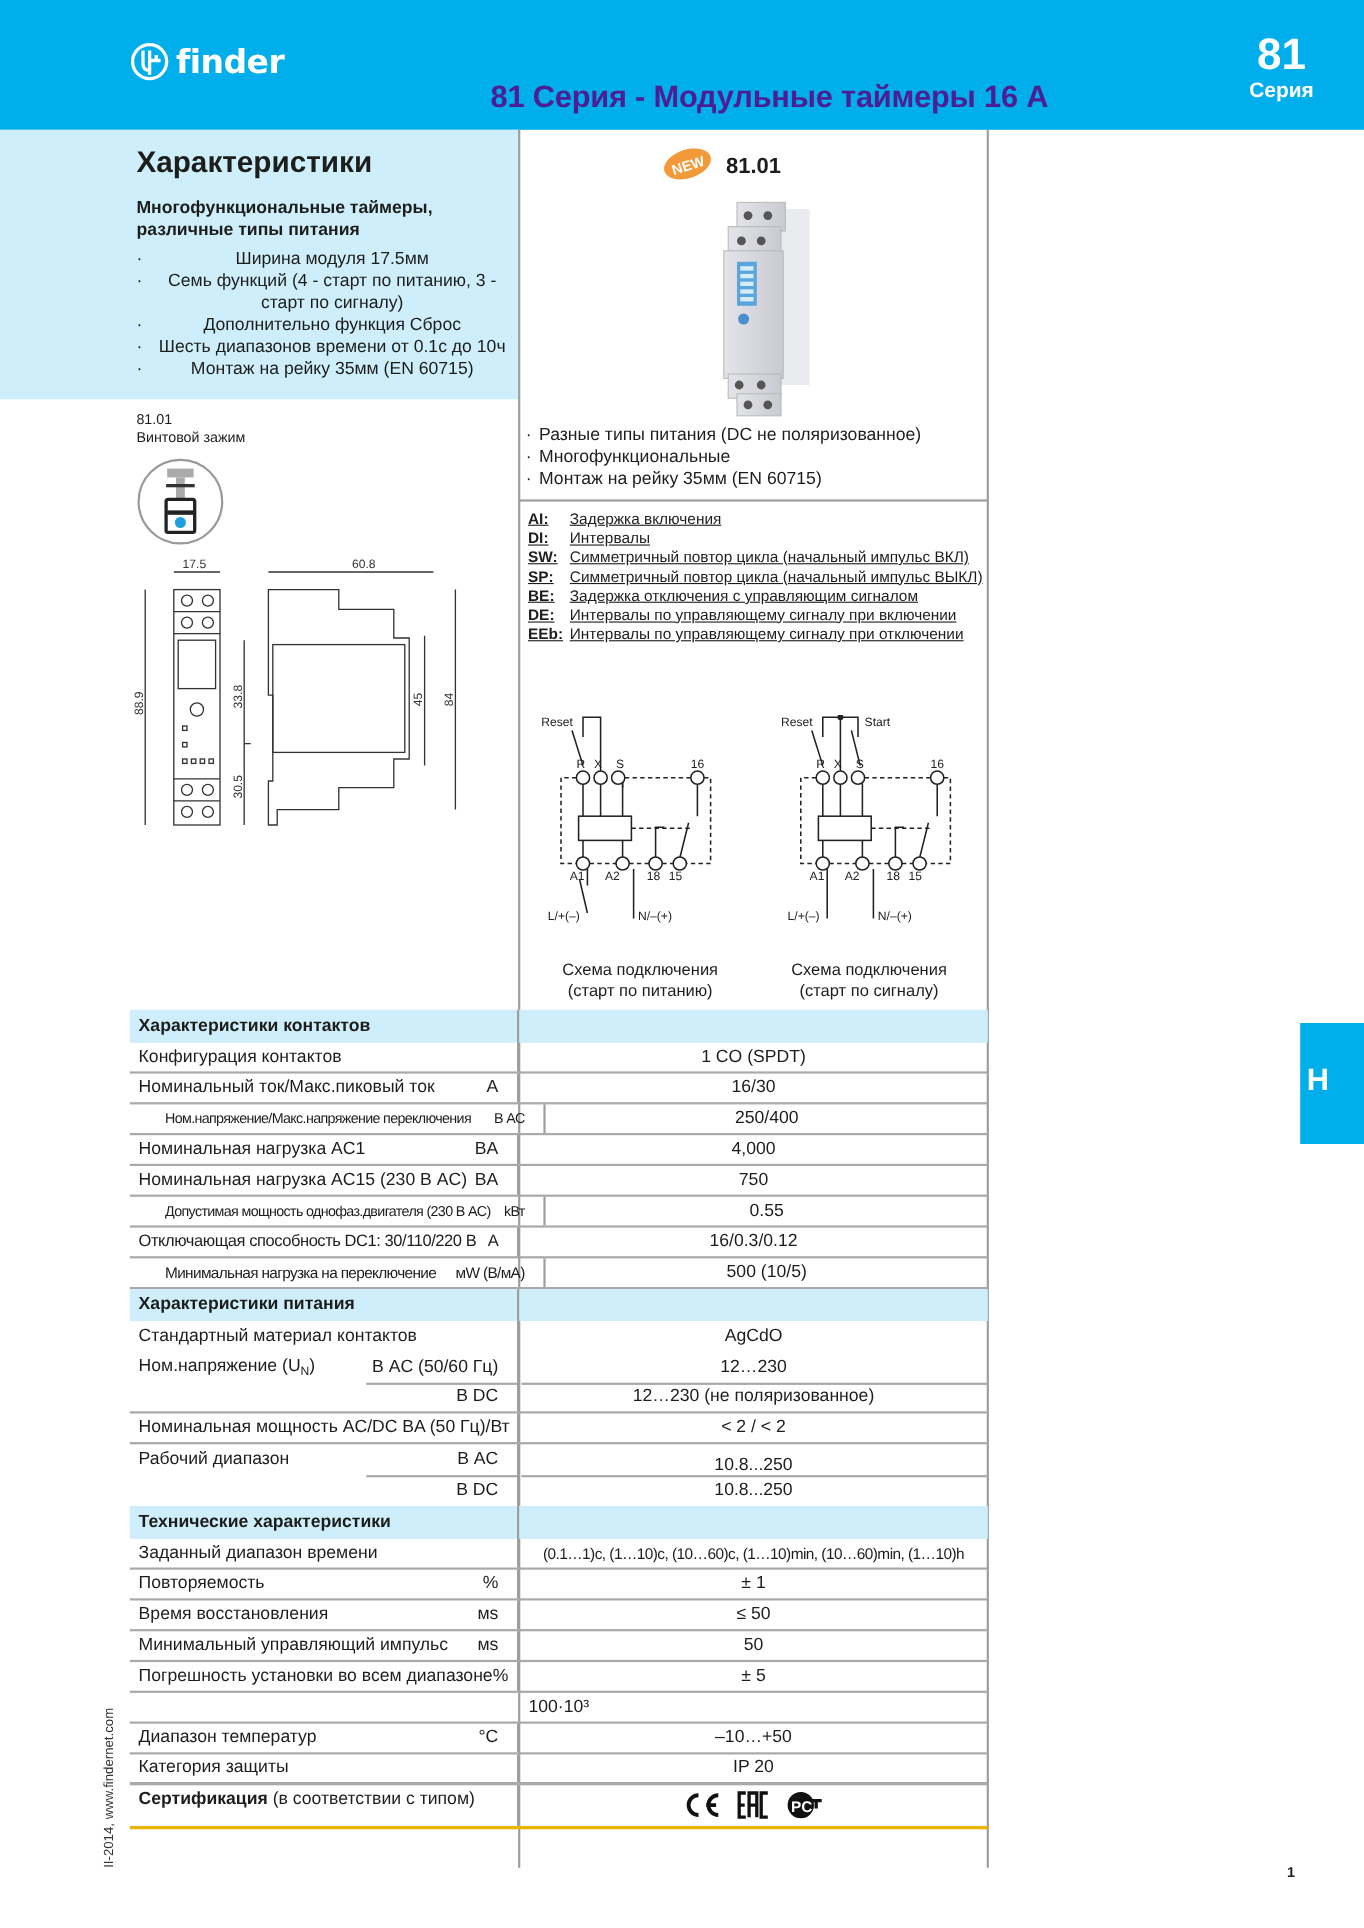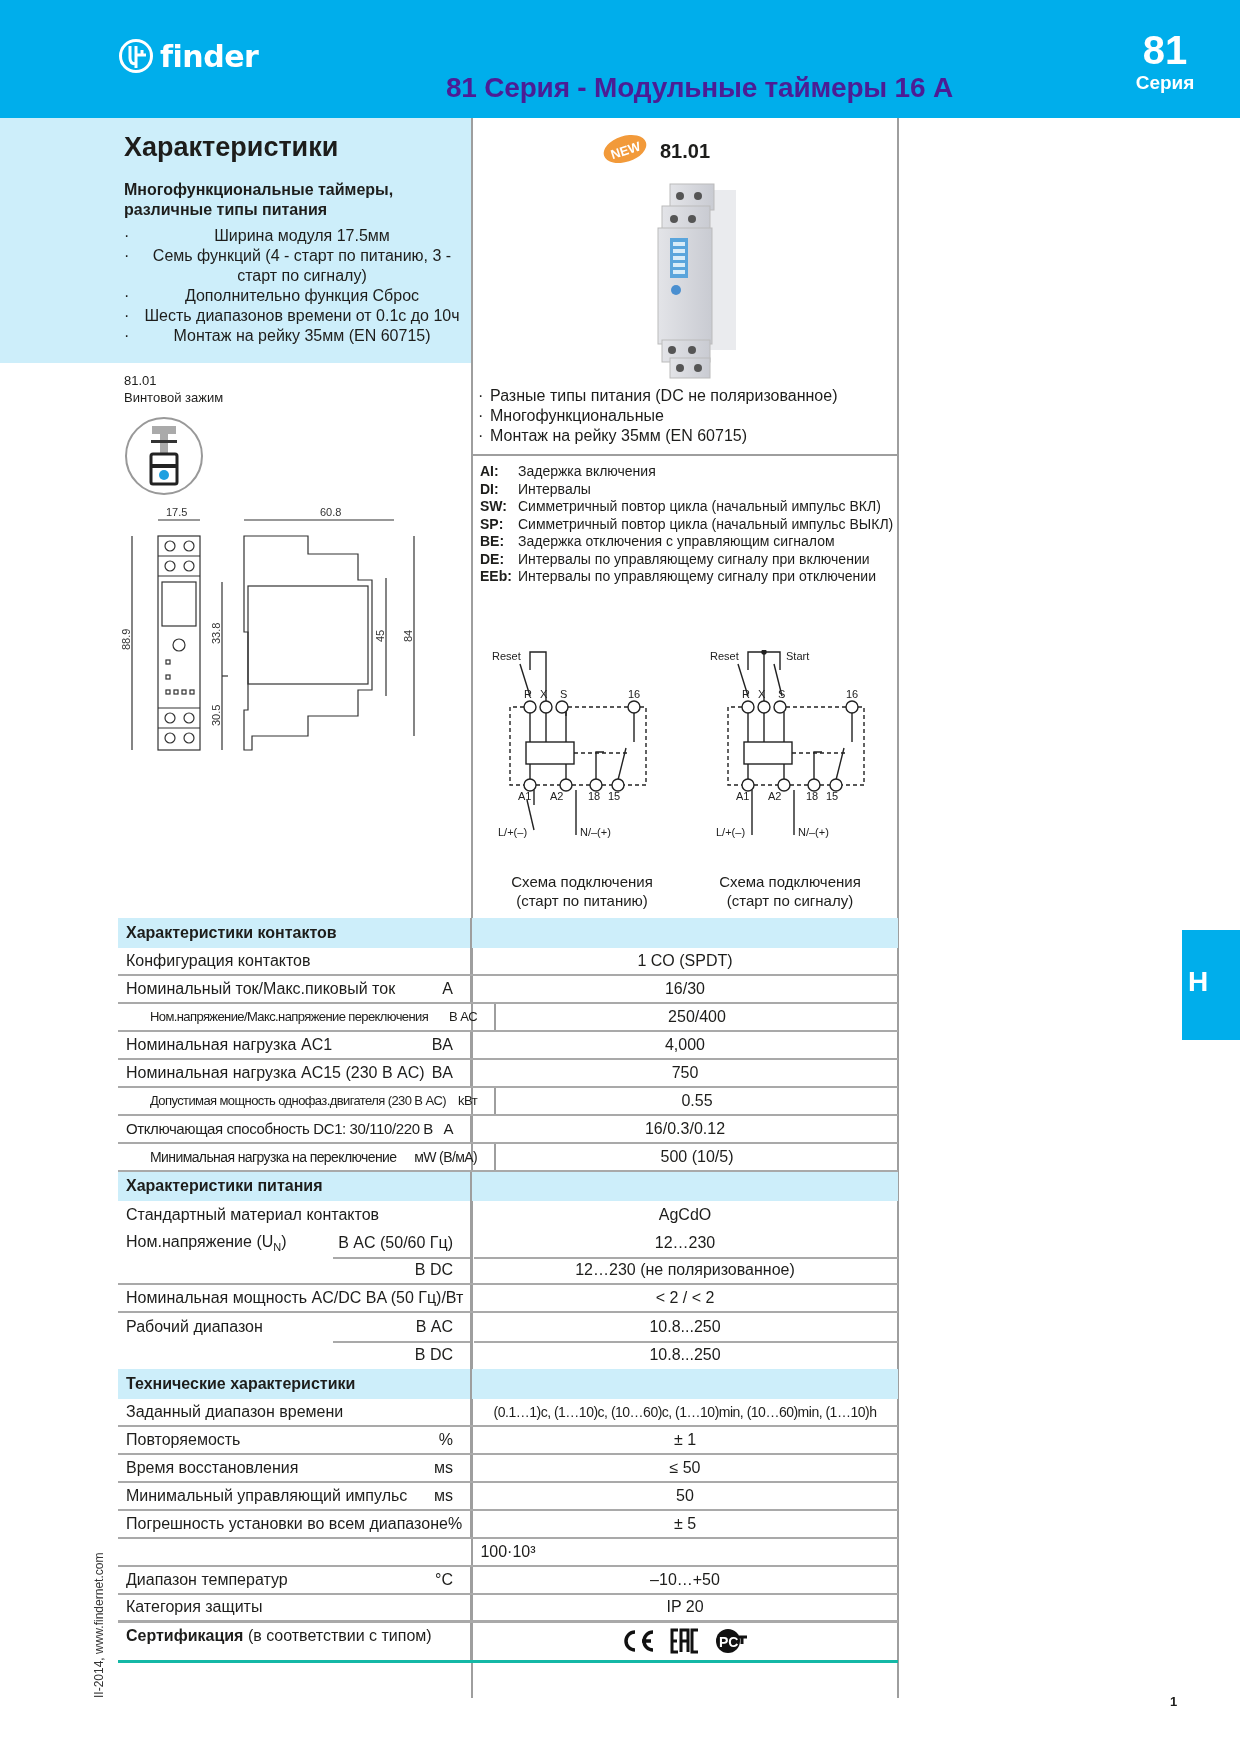--- a/index.html
+++ b/index.html
@@ -26,21 +26,21 @@
   .code-lbl { position: absolute; left: 124px; top: 372px; font-size: 13px; line-height: 17px; }
 
   .new-badge { position: absolute; left: 602px; top: 134px; width: 46px; height: 30px; }
   .prod-code { position: absolute; left: 660px; top: 140px; font-size: 20px; font-weight: bold; }
   .product-img { position: absolute; left: 640px; top: 170px; width: 120px; height: 210px; }
 
   .prod-list { position: absolute; left: 478px; top: 386px; font-size: 16px; line-height: 20px; list-style: none; }
   .prod-list li { position: relative; padding-left: 12px; }
   .prod-list li::before { content: "·"; position: absolute; left: 0; top: 0; }
 
-  .func-list { position: absolute; left: 480px; top: 463px; font-size: 14px; line-height: 17.5px; }
+  .func-list { position: absolute; left: 480px; top: 463px; font-size: 14px; line-height: 17.5px; text-decoration: underline; }
   .func-row { display: flex; }
   .func-code { width: 38px; font-weight: bold; }
 
   .scheme-caption { position: absolute; font-size: 15px; line-height: 19px; text-align: center; width: 200px; }
 
   .spec { position: absolute; left: 118px; width: 780px; }
   .row { display: flex; height: 28px; border-bottom: 2px solid #a9a9a9; align-items: center; position: relative; }
   .row.sec { background: #cdeefa; border-bottom: none; height: 29.5px; }
   .row .lbl { width: 354px; padding-left: 8px; padding-right: 17px; font-size: 16px; display: flex; justify-content: space-between; white-space: nowrap; height: 100%; align-items: center; border-right: 2px solid #9e9e9e; }
   .row.sec .lbl { font-weight: bold; }
@@ -426,21 +426,21 @@
       </div>
       <div class="val">12…230 (не поляризованное)</div>
     </div>
   <div class="row">
       <div class="lbl">
         <span>Номинальная мощность AC/DC ВA (50 Гц)/Вт</span>
         <span></span>
       </div>
       <div class="val">&lt; 2 / &lt; 2</div>
     </div>
-  <div class="row" style="border-bottom:none;">
+  <div class="row" style="border-bottom:none;align-items:flex-end;">
       <div class="lbl">
         <span>Рабочий диапазон</span>
         <span>В AC</span>
       </div>
       <div class="val">10.8...250</div>
       <div class="partial-line"></div>
       <div style="position:absolute; left:356px; right:0; bottom:-2px; height:2px; background:#a9a9a9;"></div>
     </div>
   <div class="row nobottom">
       <div class="lbl">
@@ -501,21 +501,21 @@
       </div>
       <div class="val">–10…+50</div>
     </div>
   <div class="row" style="border-bottom:3px solid #a9a9a9;">
       <div class="lbl">
         <span>Категория защиты</span>
         <span></span>
       </div>
       <div class="val">IP 20</div>
     </div>
-  <div class="row" style="height:40px; border-bottom:3px solid #14b8a6; align-items:flex-start;">
+  <div class="row" style="height:40px; border-bottom:3px solid #eab308; align-items:flex-start;">
     <div class="lbl" style="align-items:flex-start; padding-top:4px;">
         <span><b>Сертификация</b><span> (в соответствии с типом)</span></span>
       </div>
     <div class="val" style="display:flex; justify-content:center; align-items:center; gap:14px; height:100%;">
       <svg width="34" height="24" viewBox="0 0 34 24">
         <path d="M13 3 A9 9 0 1 0 13 21" fill="none" stroke="#111" stroke-width="3.5"></path>
         <path d="M31 3 A9 9 0 1 0 31 21 M20 12 H29" fill="none" stroke="#111" stroke-width="3.5"></path>
       </svg>
       <svg width="30" height="26" viewBox="0 0 30 26">
         <path d="M8 2 H2 V24 H8 M2 13 H7" fill="none" stroke="#111" stroke-width="3"></path>

